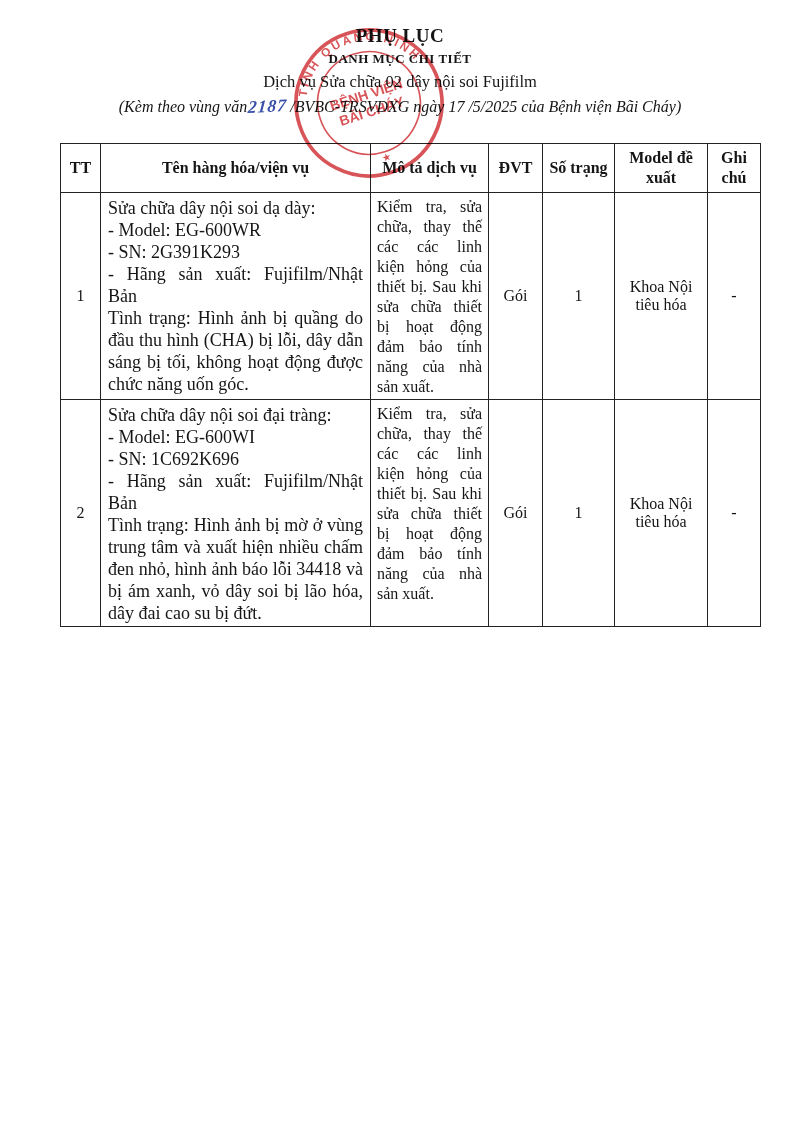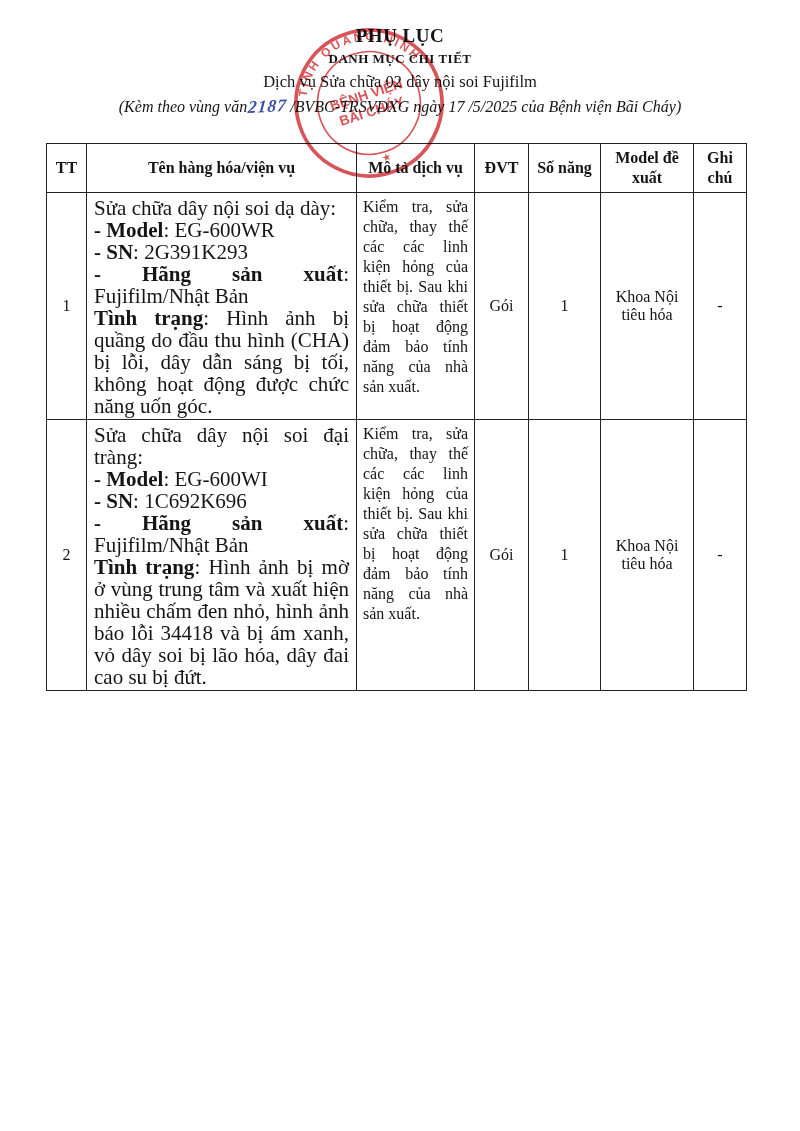--- a/index.html
+++ b/index.html
@@ -29,45 +29,45 @@
   
   .stamp{
     position:absolute;left:292px;top:26px;width:154px;height:154px;
     opacity:.82;
     mix-blend-mode:multiply;
     pointer-events:none;
     z-index:6;
   }
   
   table.doc{
-    position:absolute;left:46px;top:143px;
+    position:absolute;left:60px;top:143px;
     width:700px;
     border-collapse:collapse;
     table-layout:fixed;
     z-index:2;
   }
   table.doc th, table.doc td{border:1.6px solid #232323;}
   table.doc th{
     font-size:16px;font-weight:bold;text-align:center;vertical-align:middle;
     padding:2px 4px;height:44px;line-height:1.25;
   }
   td.c{
     text-align:center;vertical-align:middle;font-size:16px;padding:2px;
   }
   td.name-cell{
     vertical-align:top;text-align:justify;
-    font-size:21px;line-height:22px;
+    font-size:18px;line-height:22px;
     padding:4px 7px 2px 7px;
   }
   td.desc-cell{
     vertical-align:top;text-align:justify;
     font-size:16px;line-height:20px;
-    padding:4px 6px 10px 6px;
+    padding:4px 6px 2px 6px;
   }
-  td.name-cell b, td.desc-cell b{font-weight:bold;}
+  td.name-cell b, td.desc-cell b{font-weight:normal;}
 </style>
 </head>
 <body>
 
 <div class="page">
 
   <div class="stamp">
     <svg viewBox="0 0 150 150" width="154" height="154">
       <g transform="rotate(-18 75 75)">
         <circle cx="75" cy="75" r="71" fill="none" stroke="#cf2f34" stroke-width="3.6"></circle>
@@ -101,21 +101,21 @@
         <col style="width:72px">
         <col style="width:93px">
         <col style="width:53px">
     </colgroup>
     <thead>
       <tr>
         <th>TT</th>
         <th>Tên hàng hóa/viện vụ</th>
         <th>Mô tả dịch vụ</th>
         <th>ĐVT</th>
-        <th>Số năng</th>
+        <th>Số trạng</th>
         <th>Model đề xuất</th>
         <th>Ghi chú</th>
       </tr>
     </thead>
     <tbody>
       <tr style="height:200px;">
         <td class="c">1</td>
         <td class="name-cell">
           <div>Sửa chữa dây nội soi dạ dày:</div>
           <div><b>- Model</b><span>: EG-600WR</span></div>

